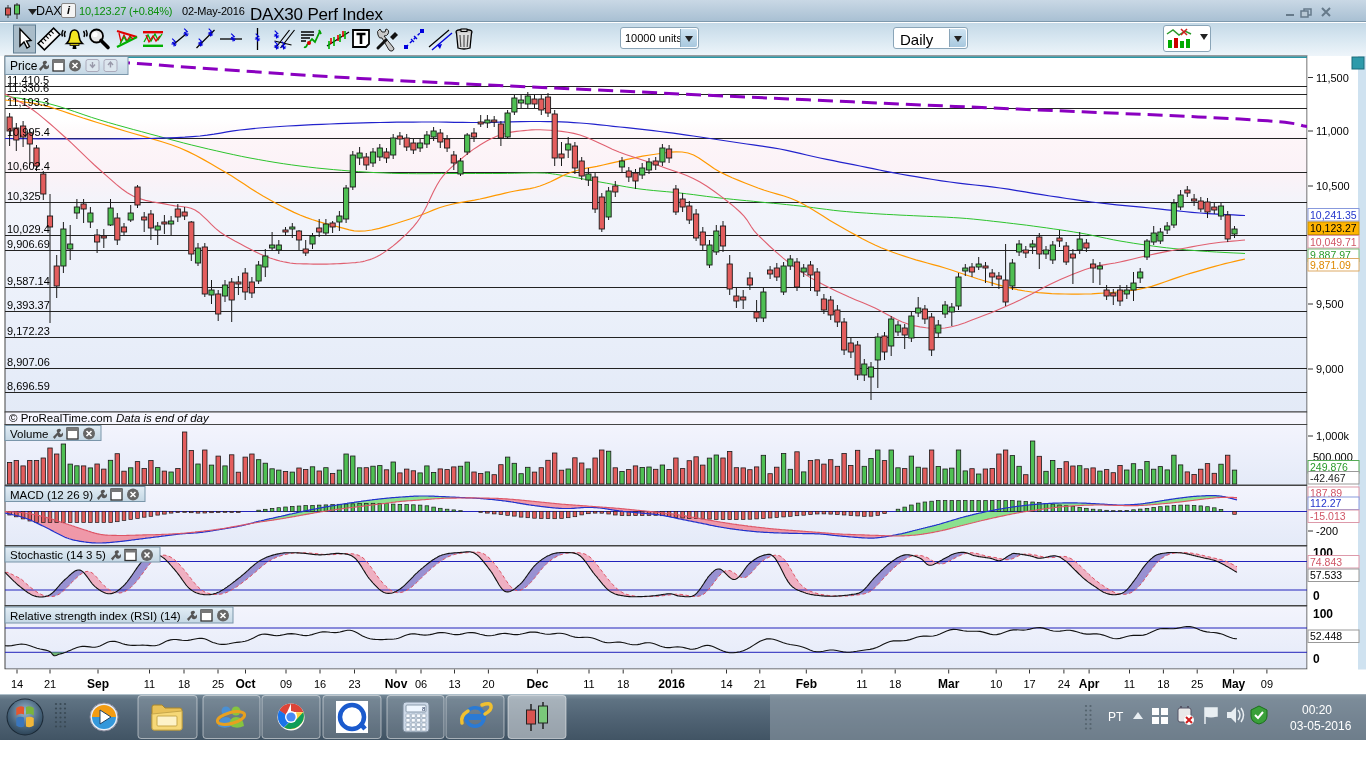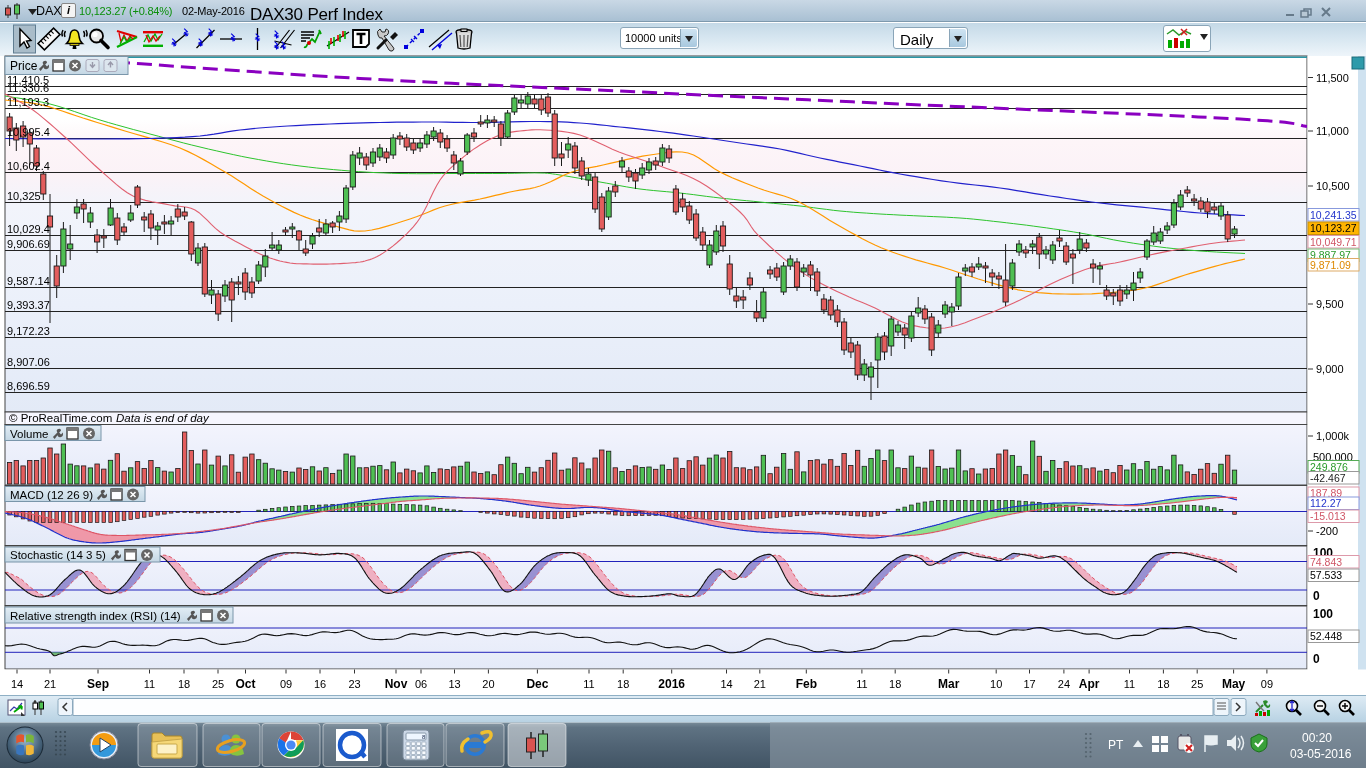--- a/index.html
+++ b/index.html
@@ -1,21 +1,21 @@
 <!DOCTYPE html>
 <html><head><meta charset="utf-8"><style>
 *{margin:0;padding:0;box-sizing:border-box}
 body{width:1366px;height:768px;overflow:hidden;font-family:"Liberation Sans",sans-serif;background:#fff;position:relative}
 .abs{position:absolute}
 #title{left:0;top:0;width:1366px;height:22px;background:linear-gradient(#c9d8e5,#a9c0d3);border-bottom:1px solid #7e99ad}
 #title .txt{position:absolute;top:4px;font-size:13px;color:#000}
 #toolbar{left:0;top:22px;width:1366px;height:34px}
 #chartwrap{left:0;top:0;width:1366px;height:695px}
 #status{left:0;top:695px;width:1366px;height:27px}
-#task{left:0;top:722px;width:1180px;height:46px}
+#task{left:0;top:694px;width:1180px;height:46px}
 .dd{position:absolute;top:5px;height:22px;background:#fff;border:1px solid #8aa5b8;border-radius:3px;font-size:15px;color:#000;padding:3px 0 0 6px}
 .dd .arr{position:absolute;right:1px;top:1px;width:17px;height:18px;background:linear-gradient(#cfe4f2,#a8c8de);border-left:1px solid #8aa5b8;border-radius:0 2px 2px 0}
 .dd .arr:after{content:"";position:absolute;left:4px;top:7px;border:4.5px solid transparent;border-top:6px solid #222}
 </style></head><body>
 <div class="abs" id="title">
   <svg class="abs" style="left:4px;top:3px" width="20" height="17">
       <path d="M4,2 v13 M13,0 v16" stroke="#333" stroke-width="1"></path>
       <rect x="1.5" y="5" width="5" height="7" fill="#d85450" stroke="#222"></rect>
       <rect x="10.5" y="2" width="5" height="9" fill="#58c558" stroke="#222"></rect>
     </svg>

